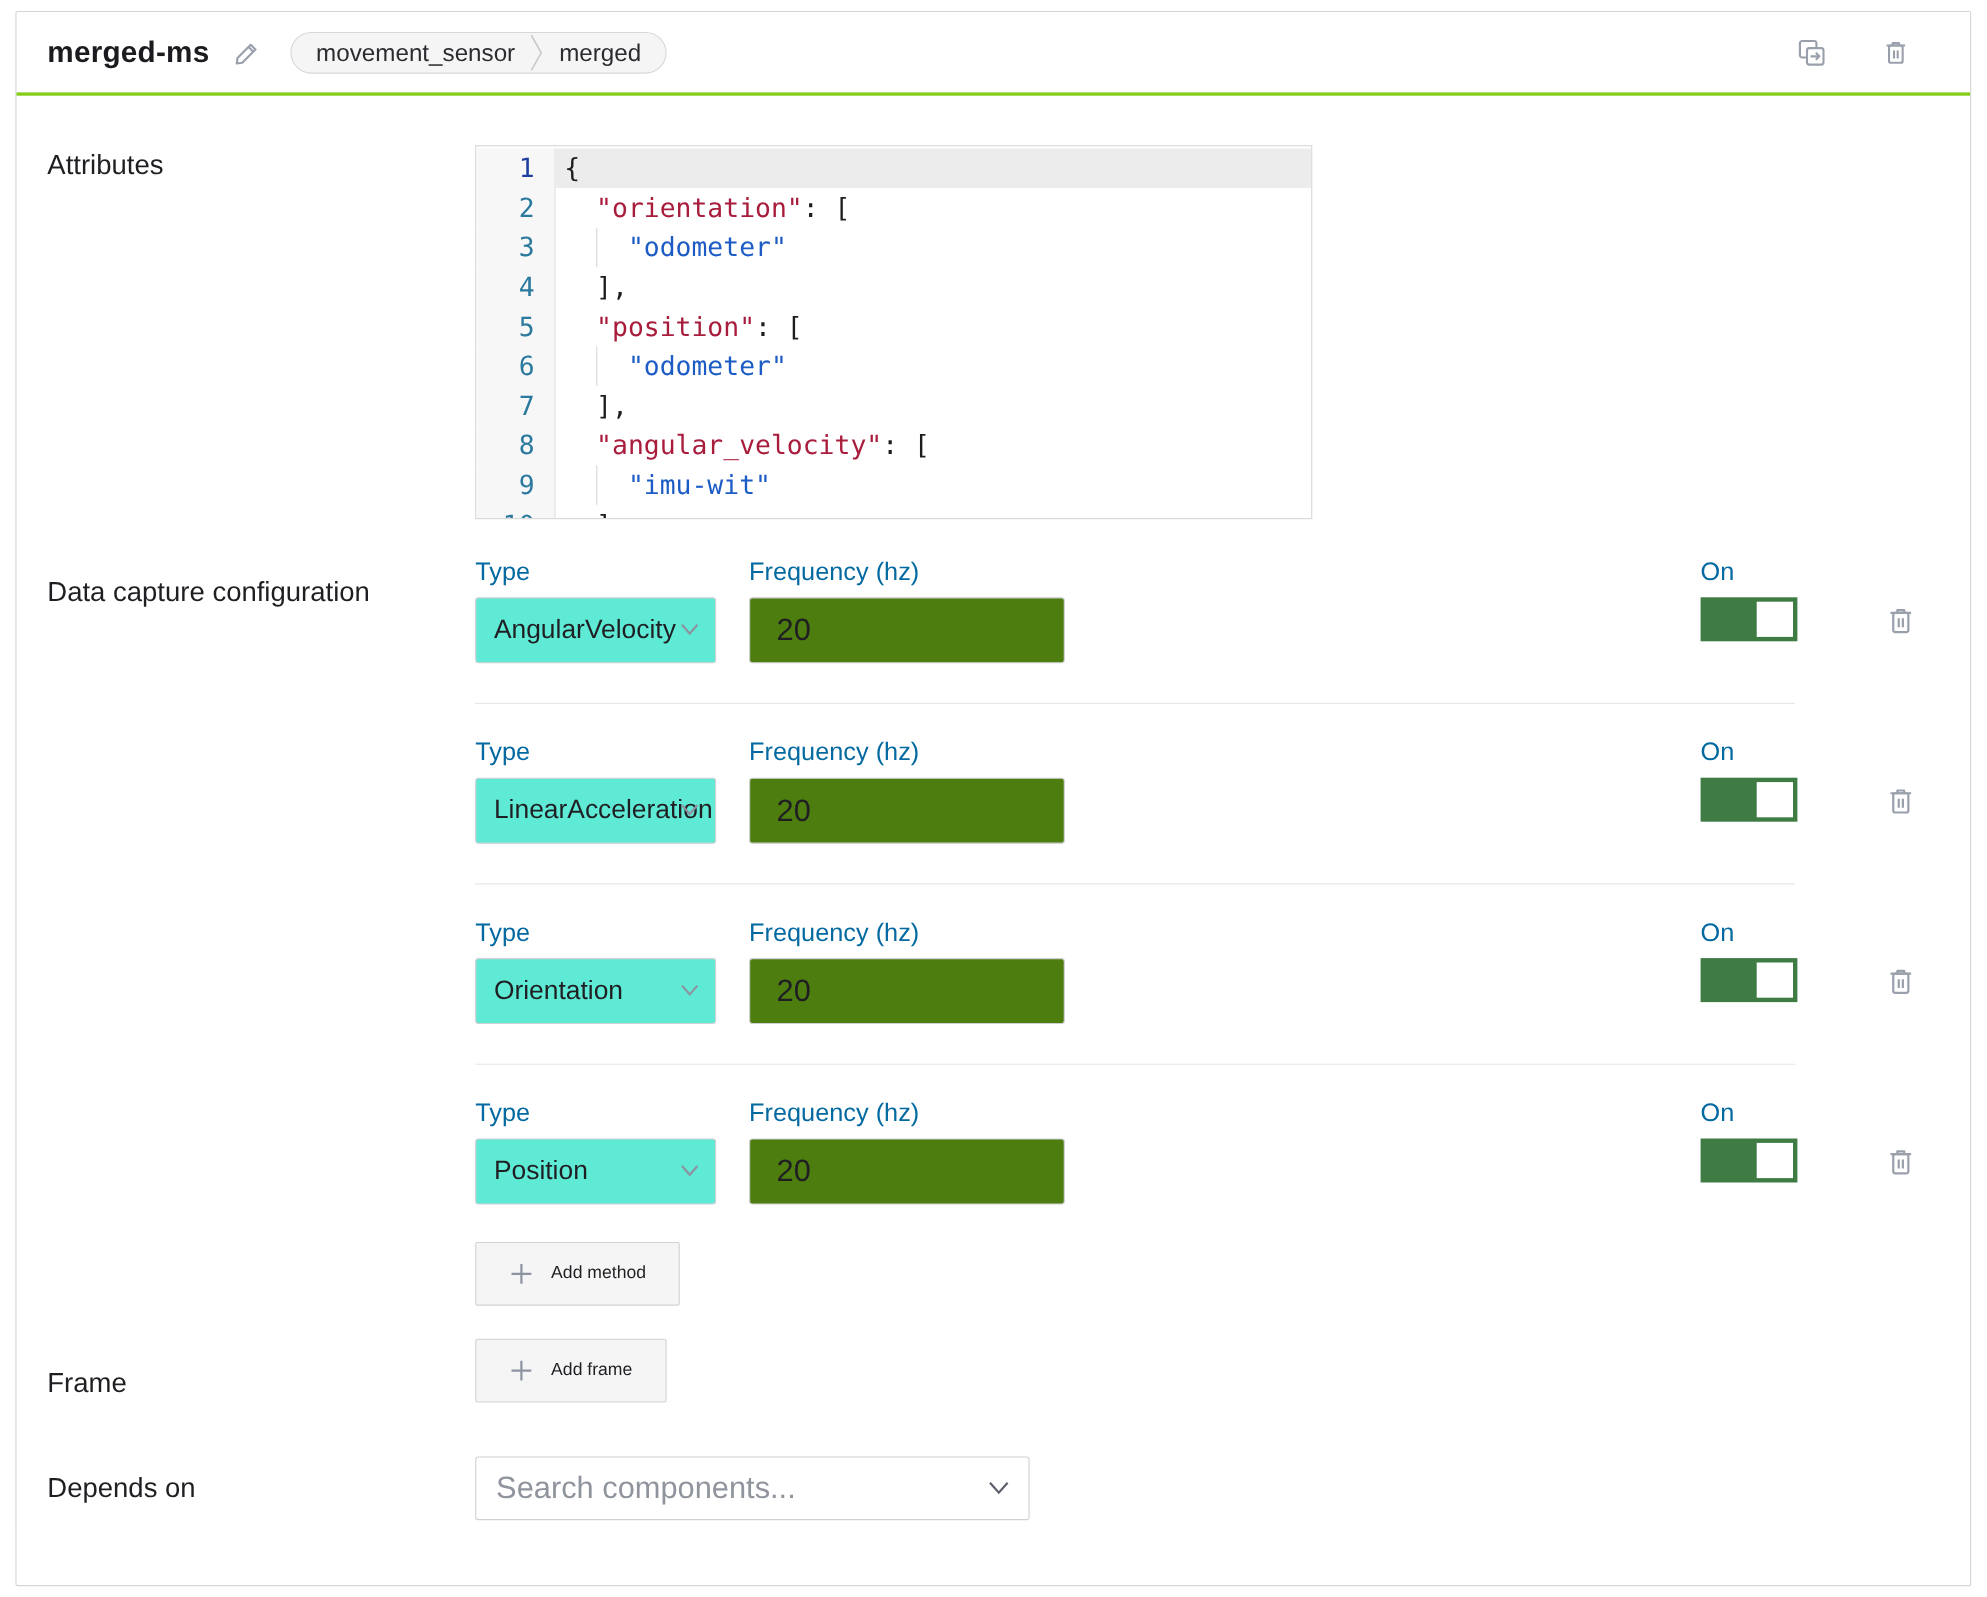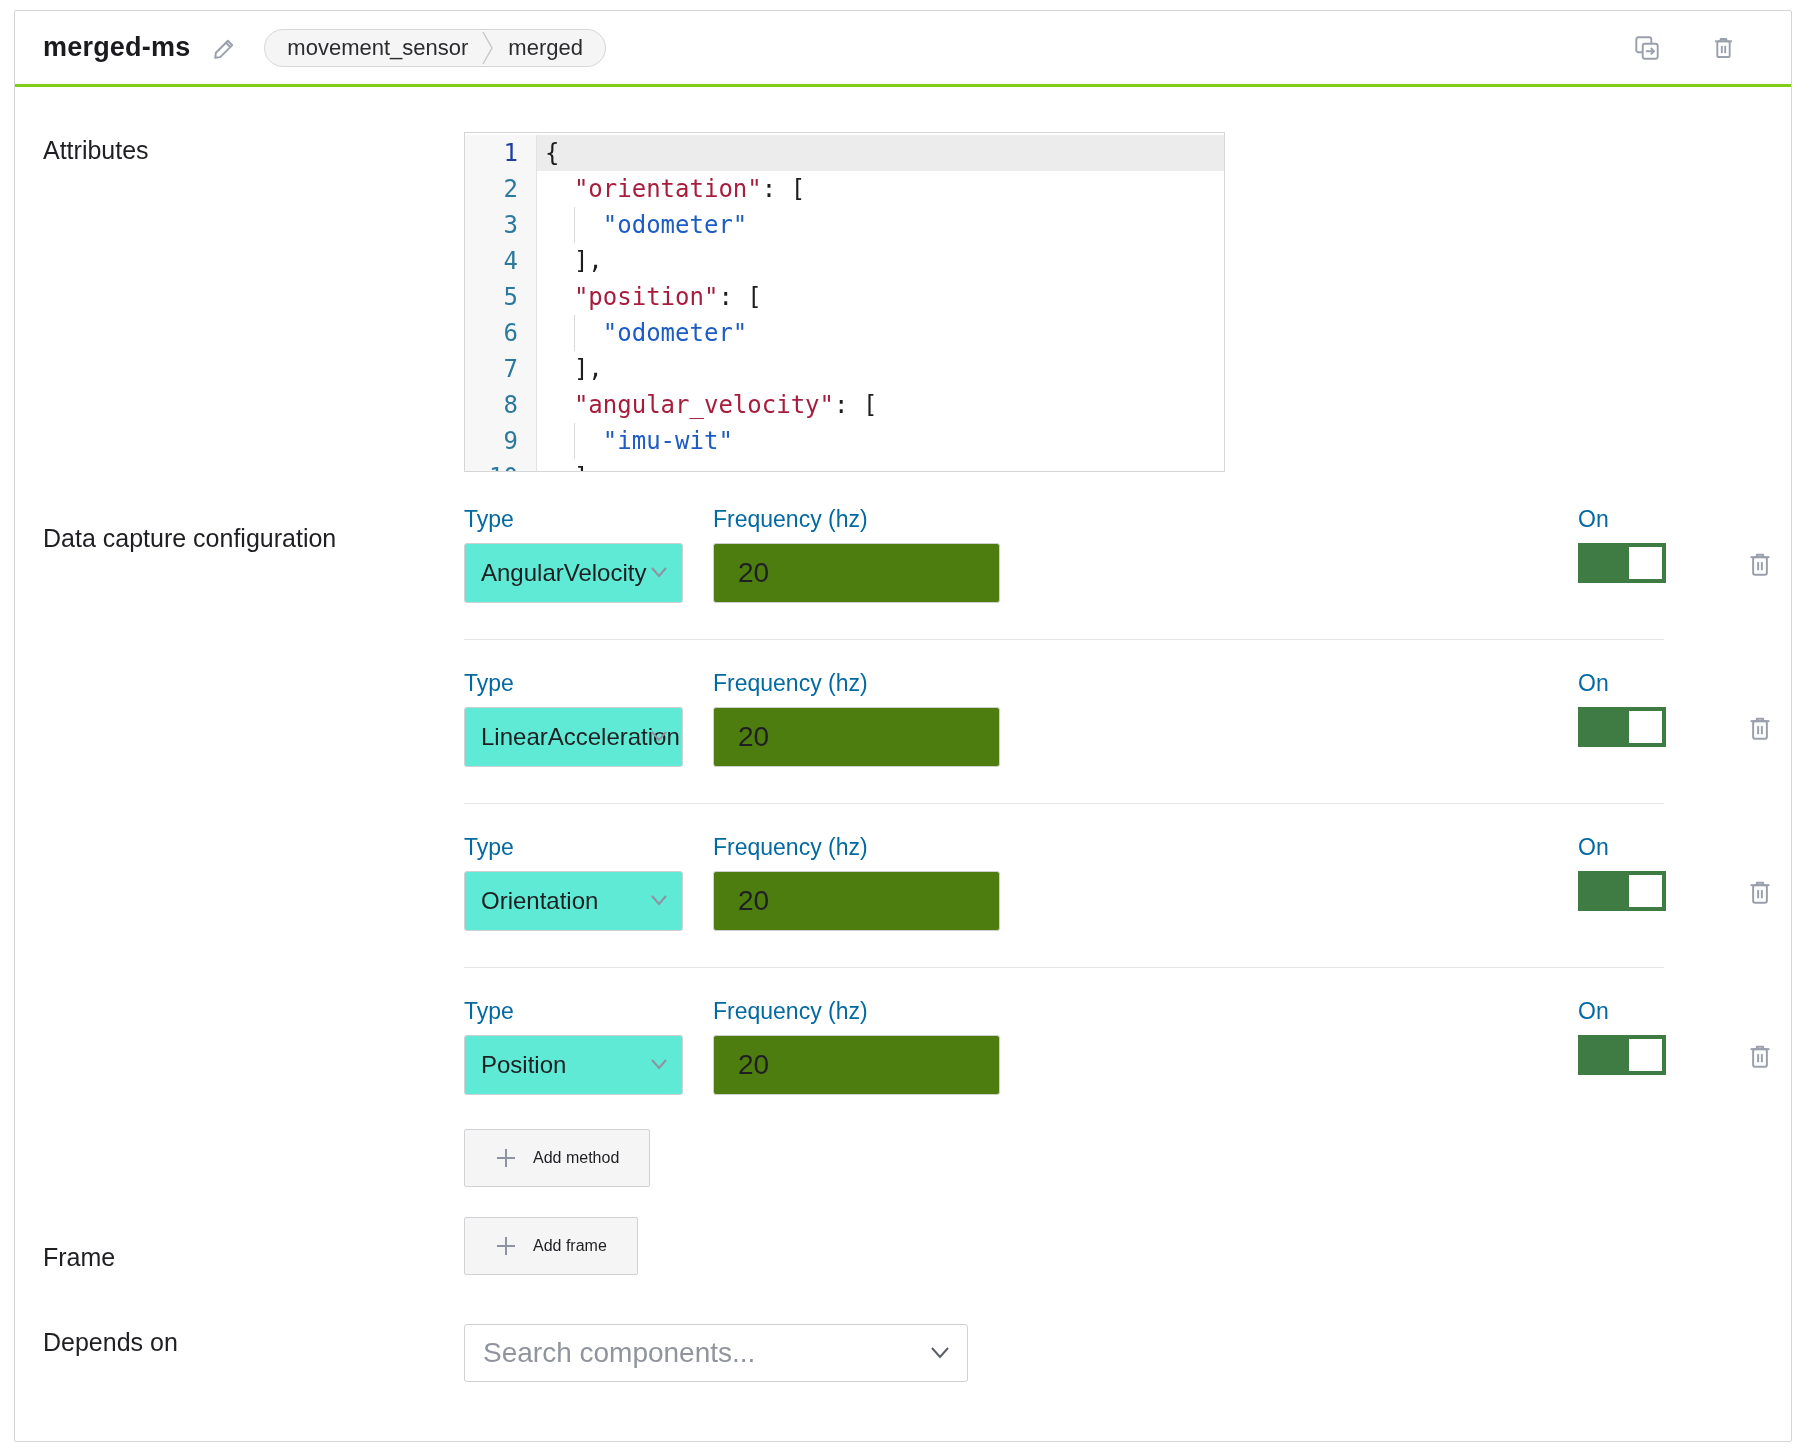--- a/index.html
+++ b/index.html
@@ -23,29 +23,29 @@
   .pencil { margin-left:22px; }
   .pill {
     margin-left:26px; height:38px; display:inline-flex; align-items:center;
     border:1px solid #d7d7da; background:#f5f5f6; border-radius:19px;
     padding:0 22px; gap:14px;
   }
   .pill span { font-size:22px; color:#2c2c30; }
   .hdr-spacer { flex:1; }
   .hdr .dup { margin-right:48px; }
   
-  .section { display:flex; align-items:flex-start; padding-left:28px;gap:32px; }
+  .section { display:flex; align-items:flex-start; padding-left:28px; }
   .label-col {
     width:389px; flex-shrink:0; font-size:25px; line-height:36px; color:#1f1f23;
   }
   .sec-attr { margin-top:45px; }
   .sec-capture { margin-top:34px; }
   .sec-capture .label-col { padding-top:14px; }
   .sec-frame { margin-top:30px; align-items:flex-end; }
-  .sec-depends { margin-top:49px; }
+  .sec-depends { margin-top:49px; align-items:center; }
   
   .editor {
     width:761px; height:340px; border:1px solid #d6d6d9; background:#fff;
     overflow:hidden; padding-top:2px;
   }
   .code-line { display:flex; height:36px; flex-shrink:0; }
   .ln {
     width:72px; flex-shrink:0; background:#f7f7f8; border-right:1px solid #e2e2e4;
     text-align:right; padding-right:18px;
     font:24px/36px "DejaVu Sans Mono",monospace; color:#2b7a9e;

